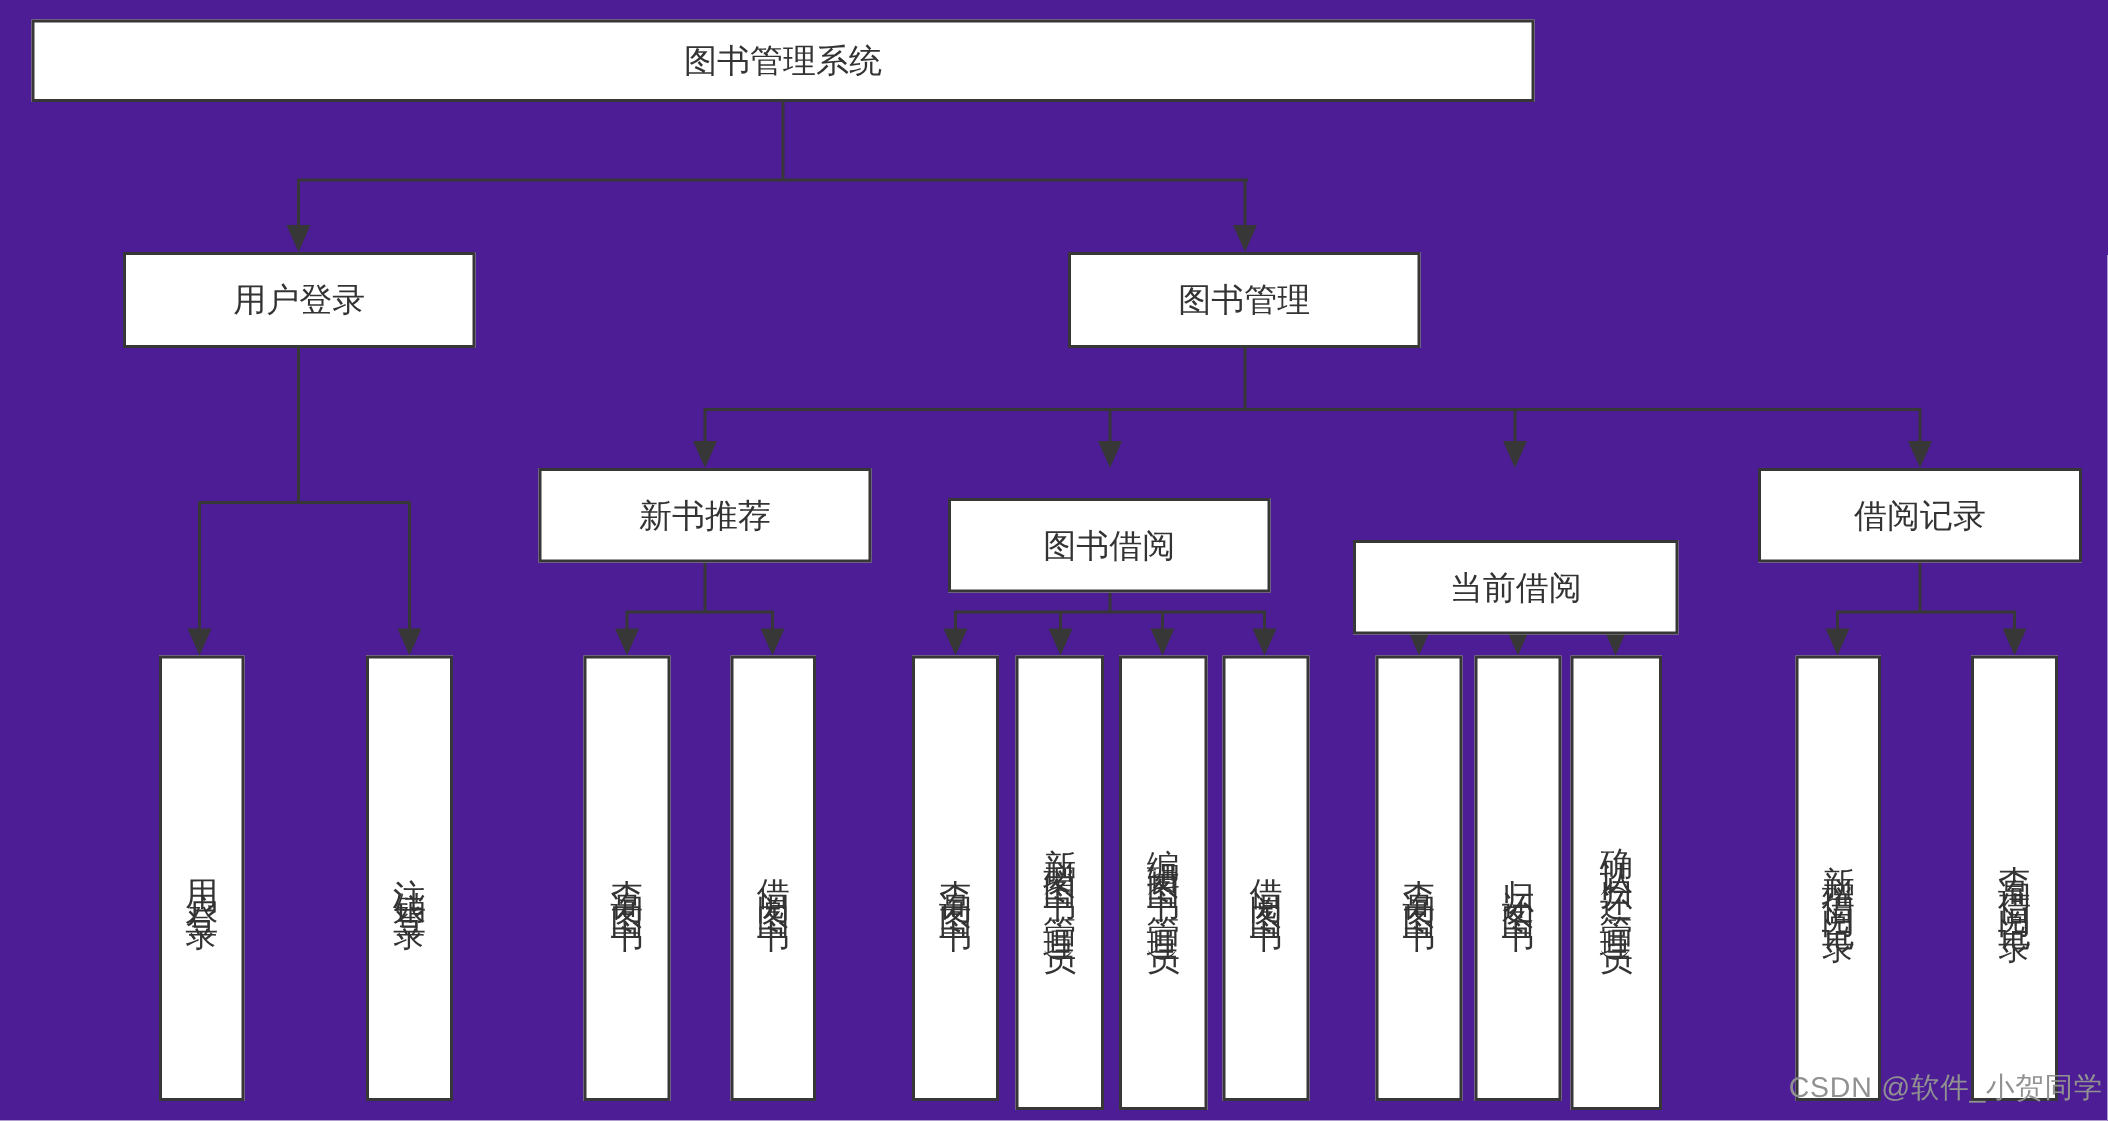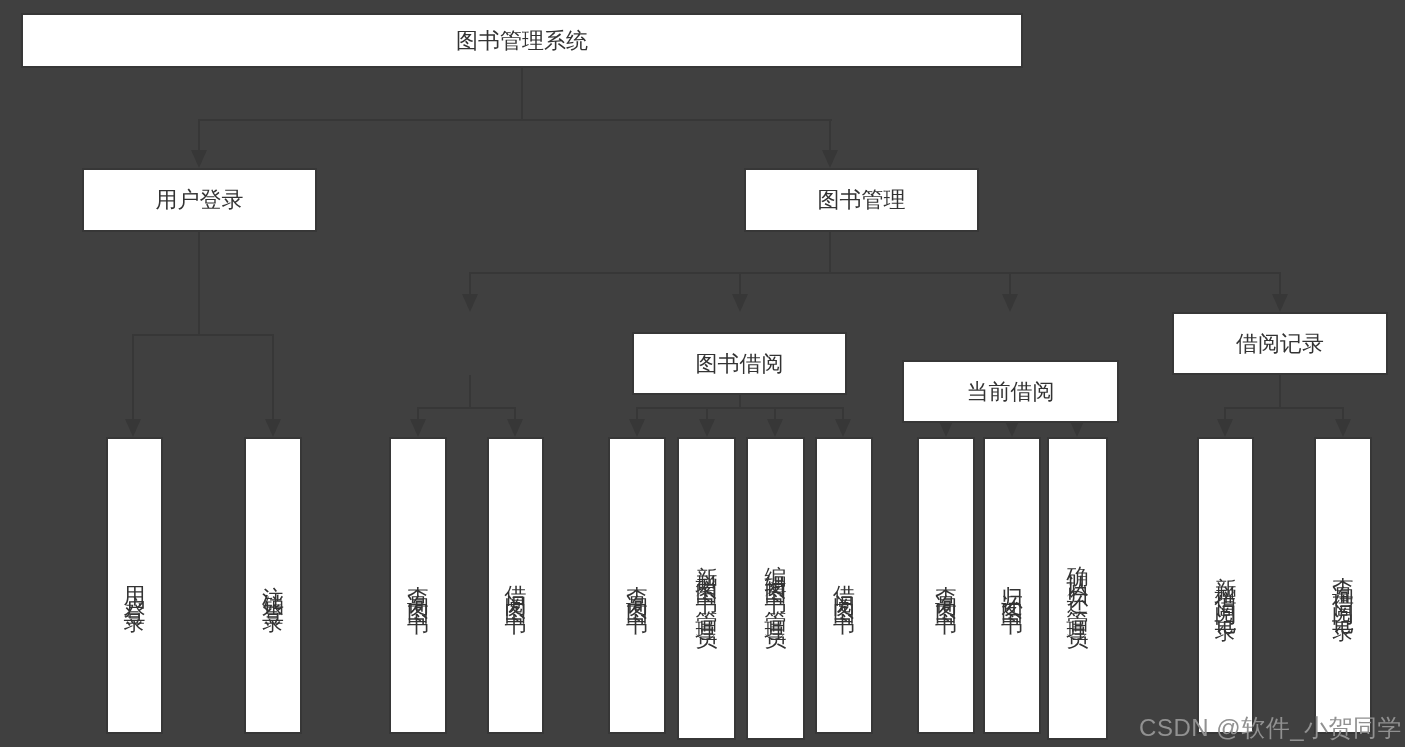--- a/index.html
+++ b/index.html
@@ -1,20 +1,20 @@
 <!DOCTYPE html>
 <html><head>
 <meta charset="utf-8">
 <style>
   html, body { margin: 0; padding: 0; background: #ffffff; }
   .canvas {
     position: relative;
     width: 1405px;
     height: 747px;
-    background: #404040;
+    background: #4c1d95;
     font-family: "Liberation Sans", sans-serif;
     overflow: hidden;
   }
   .edges {
     position: absolute;
     left: 0; top: 0;
     z-index: 0;
   }
   .box {
     position: absolute;
@@ -32,21 +32,21 @@
   .vbox {
     writing-mode: vertical-rl;
     text-orientation: mixed;
     letter-spacing: 9px;
     white-space: normal;
   }
   .watermark {
     position: absolute;
     right: 3px;
     top: 712px;
-    font-size: 24px;
+    font-size: 19px;
     letter-spacing: 0.5px;
     color: #919191;
     z-index: 5;
   }
 </style>
 </head>
 <body>
 
 <div class="canvas">
 
@@ -86,22 +86,23 @@
       <polygon points="1004,419 1020,419 1012,437"></polygon>
       <polygon points="1069,419 1085,419 1077,437"></polygon>
       <polygon points="1217,419 1233,419 1225,437"></polygon>
       <polygon points="1335,419 1351,419 1343,437"></polygon>
     </g>
   </svg>
 
   <div class="box" style="left:21px; top:13px; width:1002px; height:55px;">图书管理系统</div>
 
   <div class="box" style="left:82px; top:168px; width:235px; height:64px;">用户登录</div>
-  <div class="box" style="left:744px; top:168px; width:235px; height:64px;">图书管理</div>
+  <div class="box" style="left:712px; top:168px; width:235px; height:64px;">图书管理</div>
 
+  <div class="box" style="left:359px; top:312px; width:222px; height:63px;">新书推荐</div>
   <div class="box" style="left:632px; top:312px; width:215px; height:63px;margin-top:20px;">图书借阅</div>
   <div class="box" style="left:902px; top:312px; width:217px; height:63px;margin-top:48px;">当前借阅</div>
   <div class="box" style="left:1172px; top:312px; width:216px; height:63px;">借阅记录</div>
 
   <div class="box vbox" style="left:106px; top:437px; width:57px; height:297px;">用户登录</div>
   <div class="box vbox" style="left:244px; top:437px; width:58px; height:297px;">注销登录</div>
 
   <div class="box vbox" style="left:389px; top:437px; width:58px; height:297px;">查询图书</div>
   <div class="box vbox" style="left:487px; top:437px; width:57px; height:297px;">借阅图书</div>
 

